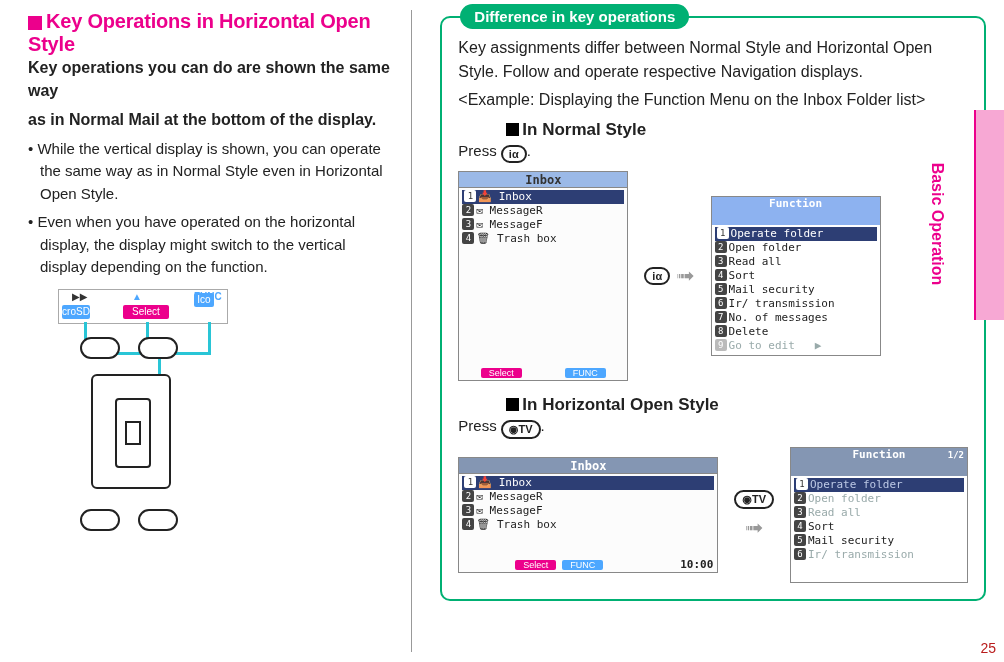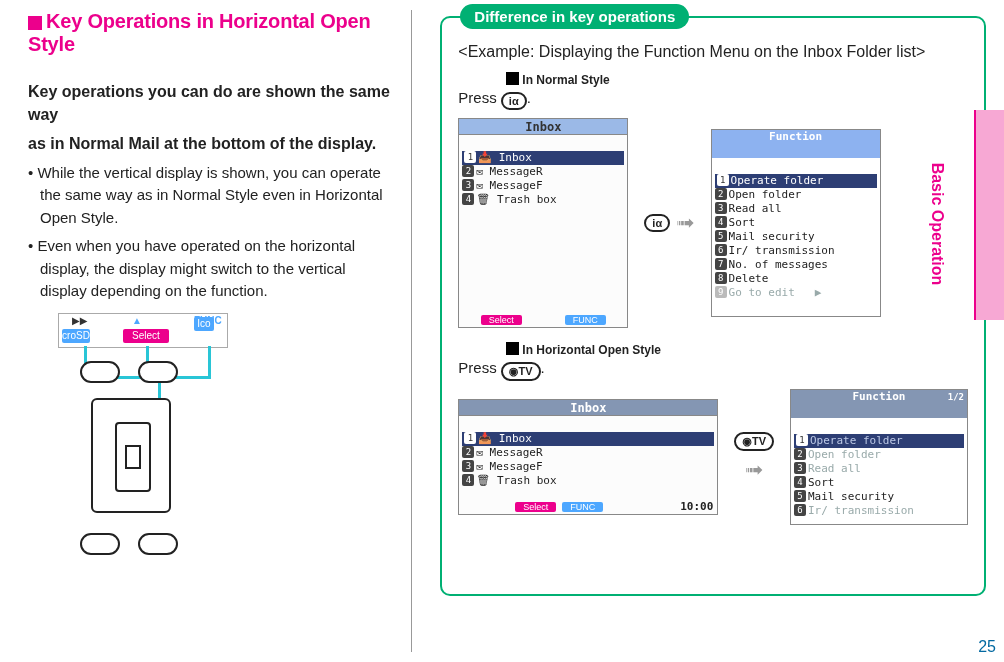--- a/index.html
+++ b/index.html
@@ -17,21 +17,21 @@
       flex: 1;
       padding: 10px 18px 10px 28px;
       position: relative;
     }
     .divider {
       width: 1px;
       background: #999;
       margin: 10px 0 10px 0;
     }
     .sq { display:inline-block; width:14px; height:14px; background:#ec008c; vertical-align:-2px; margin-right:4px;}
-    .section-title { color:#ec008c; font-size:20px; font-weight:bold; margin-bottom:24px; letter-spacing:-0.2px; }
+    .section-title { color:#ec008c; font-size:20px; font-weight:bold; margin-bottom:0; letter-spacing:-0.2px; }
     .lead { font-weight:bold; font-size:16px; line-height:1.45; margin-bottom:6px; }
     .bullet { padding-left: 12px; text-indent:-12px; font-size:15px; line-height:1.5; margin-bottom:6px;}
     .dot { font-family: Arial; }
     .phone-diagram {
       margin-top: 10px;
       width: 200px;
       height: 280px;
       position: relative;
     }
     .bar-screen {
@@ -57,35 +57,35 @@
     .cl2 { top:33px; left:118px; width:3px; height:30px; }
     .cl3 { top:33px; left:180px; width:3px; height:30px; }
     .clh { top:63px; left:56px; width:127px; height:3px; }
     .clv { top:63px; left:130px; width:3px; height:22px; }
 
     
     .callout-box { border:2px solid #00b073; border-radius:10px; padding:18px 16px 16px 16px; position:relative; margin-top:6px; min-height:580px;}
     .callout-tab { position:absolute; top:-14px; left:18px; background:#00b073; color:#fff; font-weight:bold; padding:4px 14px; border-radius:14px; font-size:15px;}
     .body-text { font-size:16px; line-height:1.5; }
     .example { font-size:16px; line-height:1.5; margin-top:4px;}
-    .sub-head { font-weight:bold; font-size:12px; margin-top:8px;padding-left:48px;}
+    .sub-head { font-weight:bold; font-size:17px; margin-top:8px;padding-left:48px;}
     .blk-sq { display:inline-block; width:13px; height:13px; background:#000; vertical-align:-1px; margin-right:3px;}
     .press-line { font-size:15px; margin-top:2px; }
     .key-icon { display:inline-block; border:2px solid #222; border-radius:10px; padding:1px 6px; font-size:11px; font-weight:bold; vertical-align:-2px; background:#fff;}
     .screen-row { display:flex; gap:16px; align-items:center; margin-top:8px; }
     .phone-screen {
       border:1px solid #888; background:#fcfcfc; position:relative;
     }
     .ps-normal { width:170px; height:210px; }
     .ps-h { width:260px; height:116px; }
     .menu-screen { border:1px solid #888; background:#fff; width:170px; min-height:136px; padding:0;}
     .menu-h { width:178px; height:100px; }
     .title-bar { background:#9bb9e7; color:#333; font-size:12px; text-align:center; height:16px; line-height:16px; border-bottom:1px solid #888; font-family:monospace; font-weight:bold;}
     .title-bar-h { background:#8496b3; color:#fff;}
-    .list { padding:16px 3px; font-family:monospace; font-size:11px; line-height:14px;}
+    .list { padding:2px 3px; font-family:monospace; font-size:11px; line-height:14px;}
     .num-box { display:inline-block; width:12px; height:12px; background:#444; color:#fff; font-size:9px; line-height:12px; text-align:center; border-radius:2px; margin-right:2px; vertical-align:1px;}
     .hl-row { background:#2d3e74; color:#fff; padding:0 2px; }
     .grey-row { color:#9aa; }
     .foot-bar { position:absolute; bottom:0; left:0; right:0; height:14px; display:flex; justify-content:space-around; align-items:center;}
     .foot-sel { background:#ec008c; color:#fff; font-size:9px; padding:0 8px; border-radius:2px;}
     .foot-func { background:#4da7ff; color:#fff; font-size:9px; padding:0 8px; border-radius:2px;}
     .arrow-swoosh { color:#999; font-size:22px; }
     .clock-h { position:absolute; bottom:1px; right:4px; color:#222; font-weight:bold; font-size:11px; font-family:monospace;margin-top:8px;}
     .menu-pg { position:absolute; top:0; right:3px; color:#fff; font-size:9px;}
 
@@ -107,22 +107,22 @@
       transform-origin: center;
       color:#ec008c;
       font-weight:bold;
       font-size:16px;
       white-space:nowrap;
     }
     .page-num {
       position:absolute;
       bottom:6px;
       right:8px;
-      font-size:16px;
-      color:#0369a1;
+      font-size:14px;
+      color:#b91c1c;
     }
     .func-top { font-family:monospace; font-size:11px; color:#fff; text-align:center; height:28px; line-height:14px; font-weight:bold;}
     .func-bg-blue { background:#8db2f0; }
     .func-bg-grey { background:#8496b3; }
     .swoosh-wrap { display:flex; align-items:center; gap:6px;}
   </style>
 </head>
 <body>
 
 <div class="col-left">
@@ -158,20 +158,21 @@
     <div class="kbtn kb3"></div>
     <div class="kbtn kb4"></div>
   </div>
 </div>
 
 <div class="divider"></div>
 
 <div class="col-right">
   <div class="callout-box">
     <div class="callout-tab">Difference in key operations</div>
+    <div class="body-text">Key assignments differ between Normal Style and Horizontal Open Style. Follow and operate respective Navigation displays.</div>
     <div class="example">&lt;Example: Displaying the Function Menu on the Inbox Folder list&gt;</div>
 
     <div class="sub-head"><span class="blk-sq"></span><span>In Normal Style</span></div>
     <div class="press-line">
       <span>Press</span>
       <span class="key-icon"><span>iα</span></span><span>.</span>
     </div>
 
     <div class="screen-row">
       <div class="phone-screen ps-normal">

